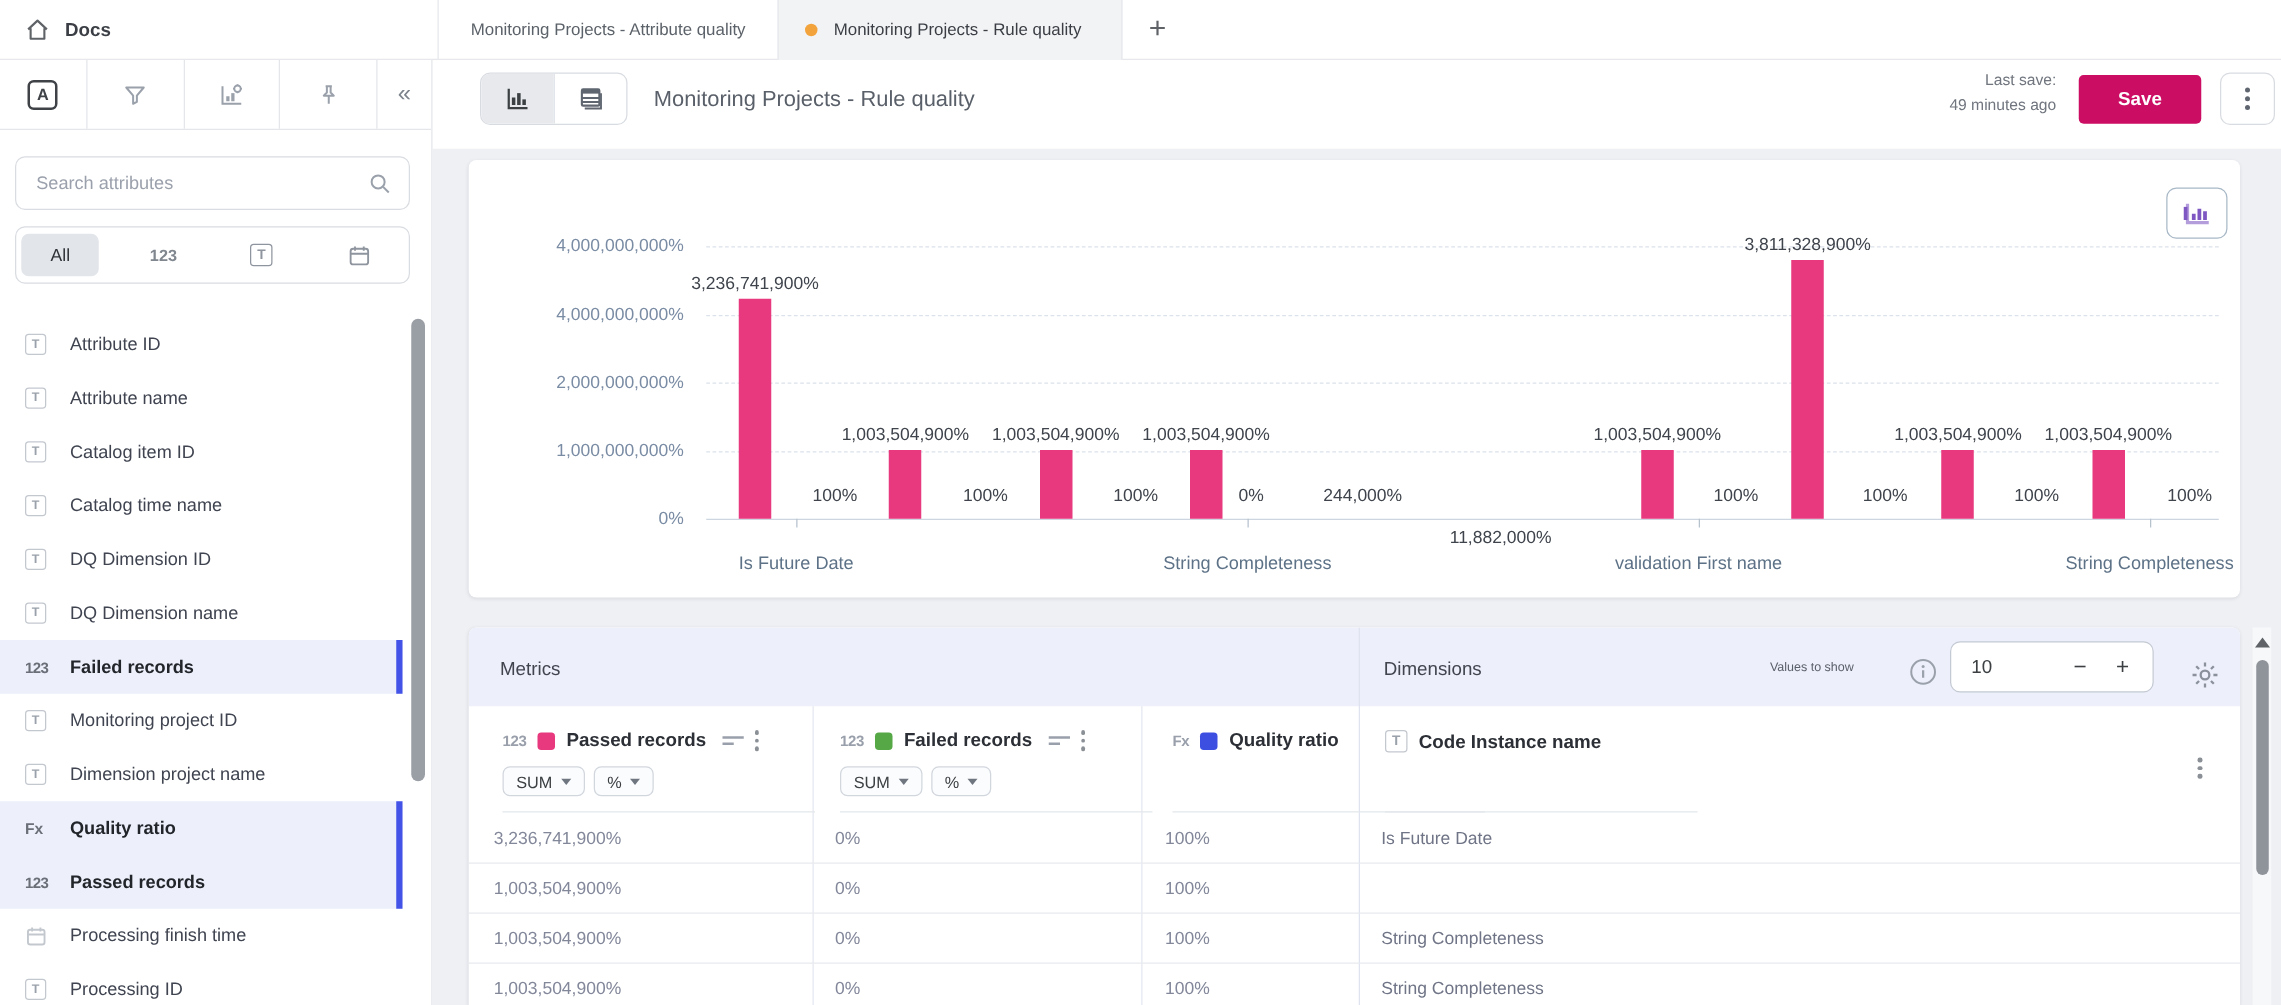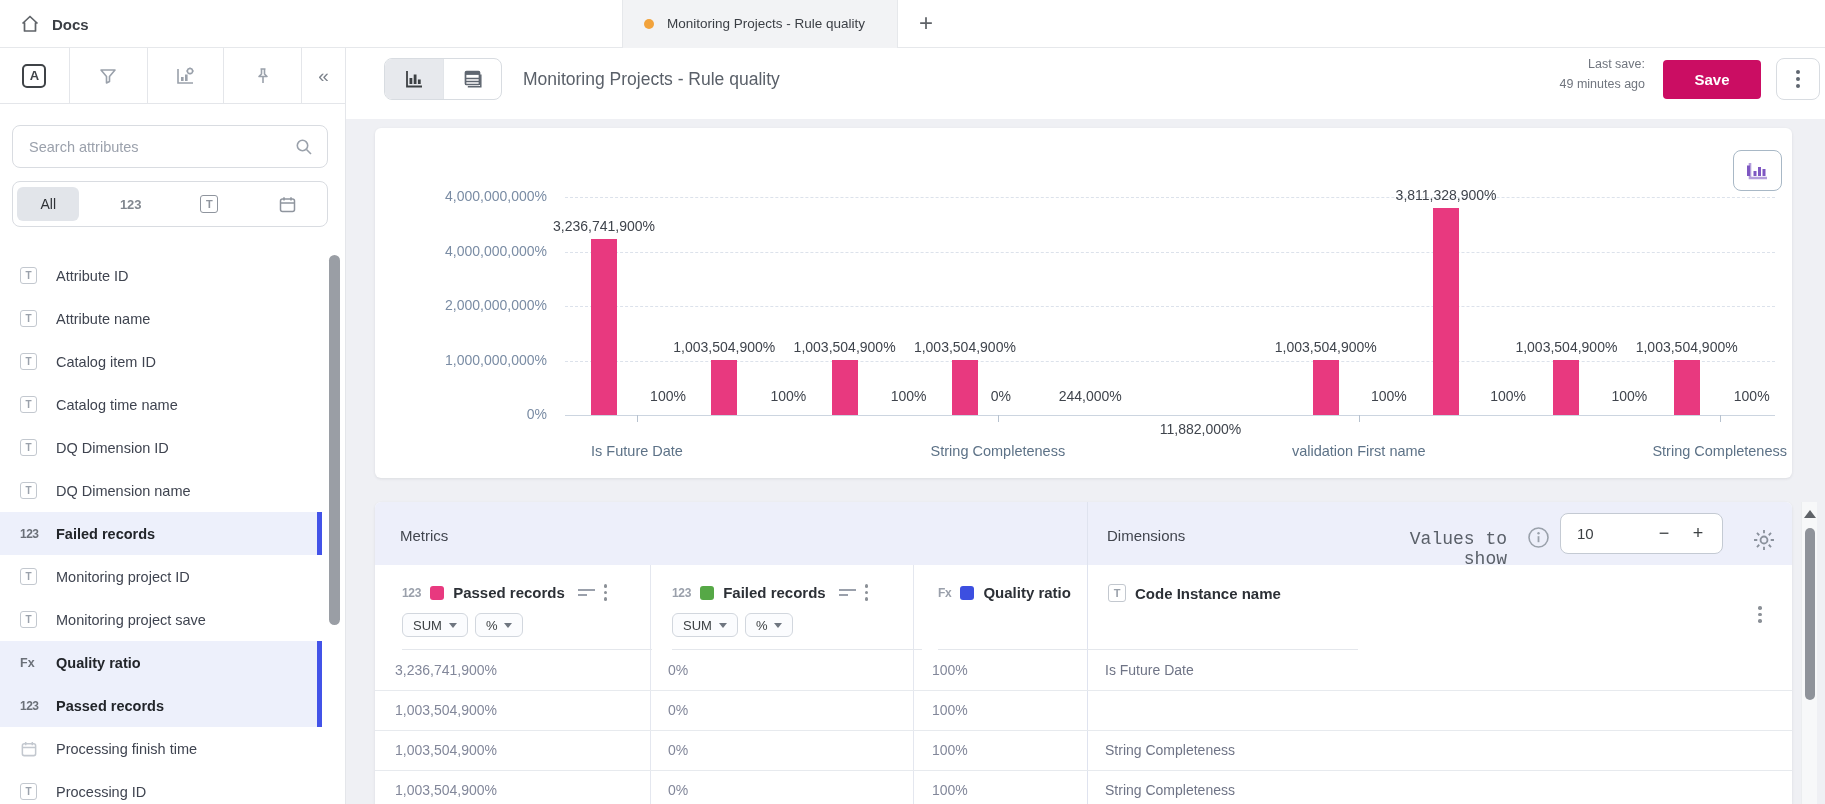--- a/index.html
+++ b/index.html
@@ -70,21 +70,21 @@
   .bar { position:absolute; width:26px; background:#e8397f; z-index:11; }
   .bar-label, .floor-label { position:absolute; transform:translateX(-50%); white-space:nowrap; font-size:14px; color:#3f444c; z-index:11; }
   .xtick { position:absolute; width:1px; height:7px; background:#b7c2cf; z-index:11; }
   .cat-label { position:absolute; transform:translateX(-50%); white-space:nowrap; font-size:14.5px; color:#5d7287; z-index:11; }
 
   
   .table-card { position:absolute; left:375px; top:502px; width:1417px; height:302px; background:#fff; border-radius:6px 6px 0 0; box-shadow:0 1px 3px rgba(40,45,60,.10); z-index:10; overflow:hidden; }
   .tc-band { position:absolute; left:0; top:0; width:100%; height:63px; background:#edeffa; }
   .tc-vline { position:absolute; top:0; bottom:0; width:1px; background:#e4e7ef; }
   .tc-label { position:absolute; top:25px; font-size:15px; color:#41454e; }
-  .vts-label { position:absolute; left:1014px; top:27px; width:118px; text-align:right; font-size:18px; color:#5a6069;font-family:Liberation Mono, monospace; }
+  .vts-label { position:absolute; left:990px; top:27px; width:118px; text-align:right; font-size:10px; color:#5a6069; }
   .stepper { position:absolute; left:1185px; top:11px; width:163px; height:41px; background:#fff; border:1px solid #c4cad3; border-radius:8px; }
   .stepper .val { position:absolute; left:16px; top:0; line-height:39px; font-size:15px; color:#3c4043; }
   .step-btn { position:absolute; top:0; width:30px; height:39px; text-align:center; line-height:38px; font-size:18px; color:#3c4043; cursor:pointer; }
   .colhead { position:absolute; top:63px; height:85px; border-bottom:1px solid #e4e7ec; }
   .ch-title { position:absolute; top:19px; display:flex; align-items:center; gap:9px; }
   .ch-type { font-size:12px; font-weight:bold; color:#9aa0ab; letter-spacing:-0.3px; }
   .swatch { width:14px; height:14px; border-radius:3px; }
   .ch-name { font-size:15px; font-weight:bold; color:#2c3036; white-space:nowrap; }
   .sort-ic { margin-left:4px; display:flex; flex-direction:column; gap:3px; }
   .sort-ic i { height:2px; background:#9aa0ab; display:block; }
@@ -103,20 +103,21 @@
 </head>
 <body>
 
 <div class="topbar">
   <div class="brand">
     <svg width="20" height="20" viewBox="0 0 20 20">
         <path d="M2.5 9.5 L10 2.5 L17.5 9.5 M4.5 8.5 V17 H15.5 V8.5" fill="none" stroke="#5f6368" stroke-width="1.7" stroke-linejoin="round"></path>
       </svg>
     <span class="brand-label">Docs</span>
   </div>
+  <div class="doc-tab inactive">Monitoring Projects - Attribute quality</div>
   <div class="doc-tab active">
     <span class="tab-dot"></span>
     <span>Monitoring Projects - Rule quality</span>
   </div>
   <div class="newtab">+</div>
 </div>
 
 <div class="sidebar">
   <div class="sb-toolbar">
     <div class="sb-tool">
@@ -218,21 +219,21 @@
       <div class="sb-item">
         <div class="ic">
           <div class="ic-tbox">T</div>
         </div>
         <div class="lbl">Monitoring project ID</div>
       </div>
       <div class="sb-item">
         <div class="ic">
           <div class="ic-tbox">T</div>
         </div>
-        <div class="lbl">Monitoring project save</div>
+        <div class="lbl">Dimension project name</div>
       </div>
       <div class="sb-item hl">
         <div class="ic">
           <span class="ic-fx">Fx</span>
         </div>
         <div class="lbl">Quality ratio</div>
       </div>
       <div class="sb-item hl">
         <div class="ic">
           <span class="ic-123">123</span>

